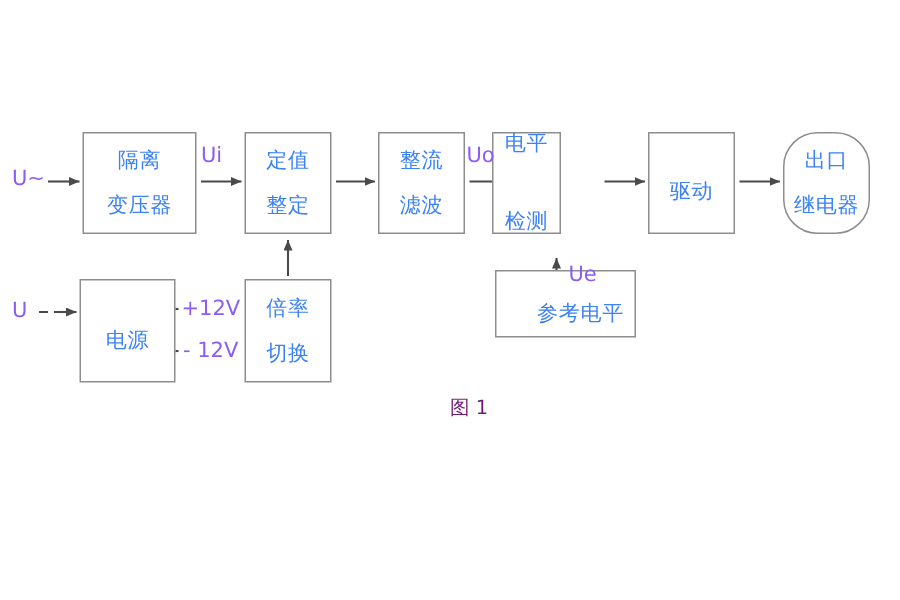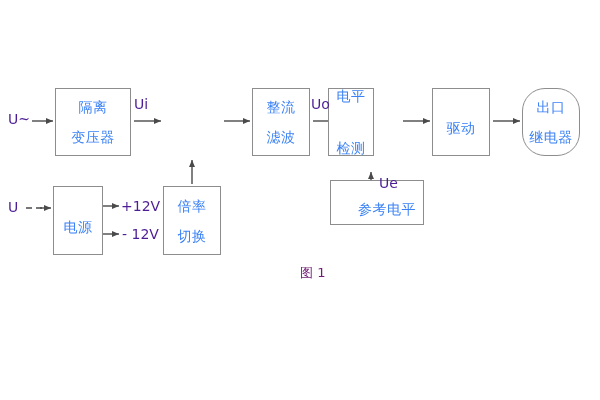--- a/index.html
+++ b/index.html
@@ -37,21 +37,21 @@
     letter-spacing: 0.5px;
   }
   .box .ln + .ln {
     margin-top: 16px;
   }
   .box.single .ln {
     margin-top: 12px;
   }
   .lbl {
     position: absolute;
-    color: #4c1d95;
+    color: #8b5cf6;
     font-size: 14px;
     white-space: nowrap;
     line-height: 1;
   }
   .cap {
     position: absolute;
     color: #701a75;
     font-size: 13px;
     white-space: nowrap;
     line-height: 1;
@@ -121,41 +121,45 @@
     <g>
       <line x1="371" y1="196" x2="371" y2="172" stroke="#4a4a4a" stroke-width="1.4" marker-end="url(#ah)"></line>
     </g>
   </svg>
 
   <div class="box" style="left:55px; top:88px; width:76px; height:68px;">
     <span class="ln">隔离</span>
     <span class="ln">变压器</span>
   </div>
 
+  <div class="box" style="left:163px; top:88px; width:58px; height:68px;">
+    <span class="ln">定值</span>
+    <span class="ln">整定</span>
+  </div>
 
   <div class="box" style="left:252px; top:88px; width:58px; height:68px;">
     <span class="ln">整流</span>
     <span class="ln">滤波</span>
   </div>
 
   <div class="box" style="left:328px; top:88px; width:46px; height:68px;justify-content:space-between;">
     <span class="ln">电平</span>
     <span class="ln">检测</span>
   </div>
 
   <div class="box single" style="left:432px; top:88px; width:58px; height:68px;">
     <span class="ln">驱动</span>
   </div>
 
   <div class="box" style="left:522px; top:88px; width:58px; height:68px;border-radius:23px;">
     <span class="ln">出口</span>
     <span class="ln">继电器</span>
   </div>
 
-  <div class="box single" style="left:53px; top:186px; width:50px; height:69px;">
+  <div class="box single" style="left:53px; top:186px; width:64px; height:69px;">
     <span class="ln">电源</span>
   </div>
 
   <div class="box" style="left:163px; top:186px; width:58px; height:69px;">
     <span class="ln">倍率</span>
     <span class="ln">切换</span>
   </div>
 
   <div class="box single" style="left:330px; top:180px; width:94px; height:45px;padding-left:20px;">
     <span class="ln">参考电平</span>

